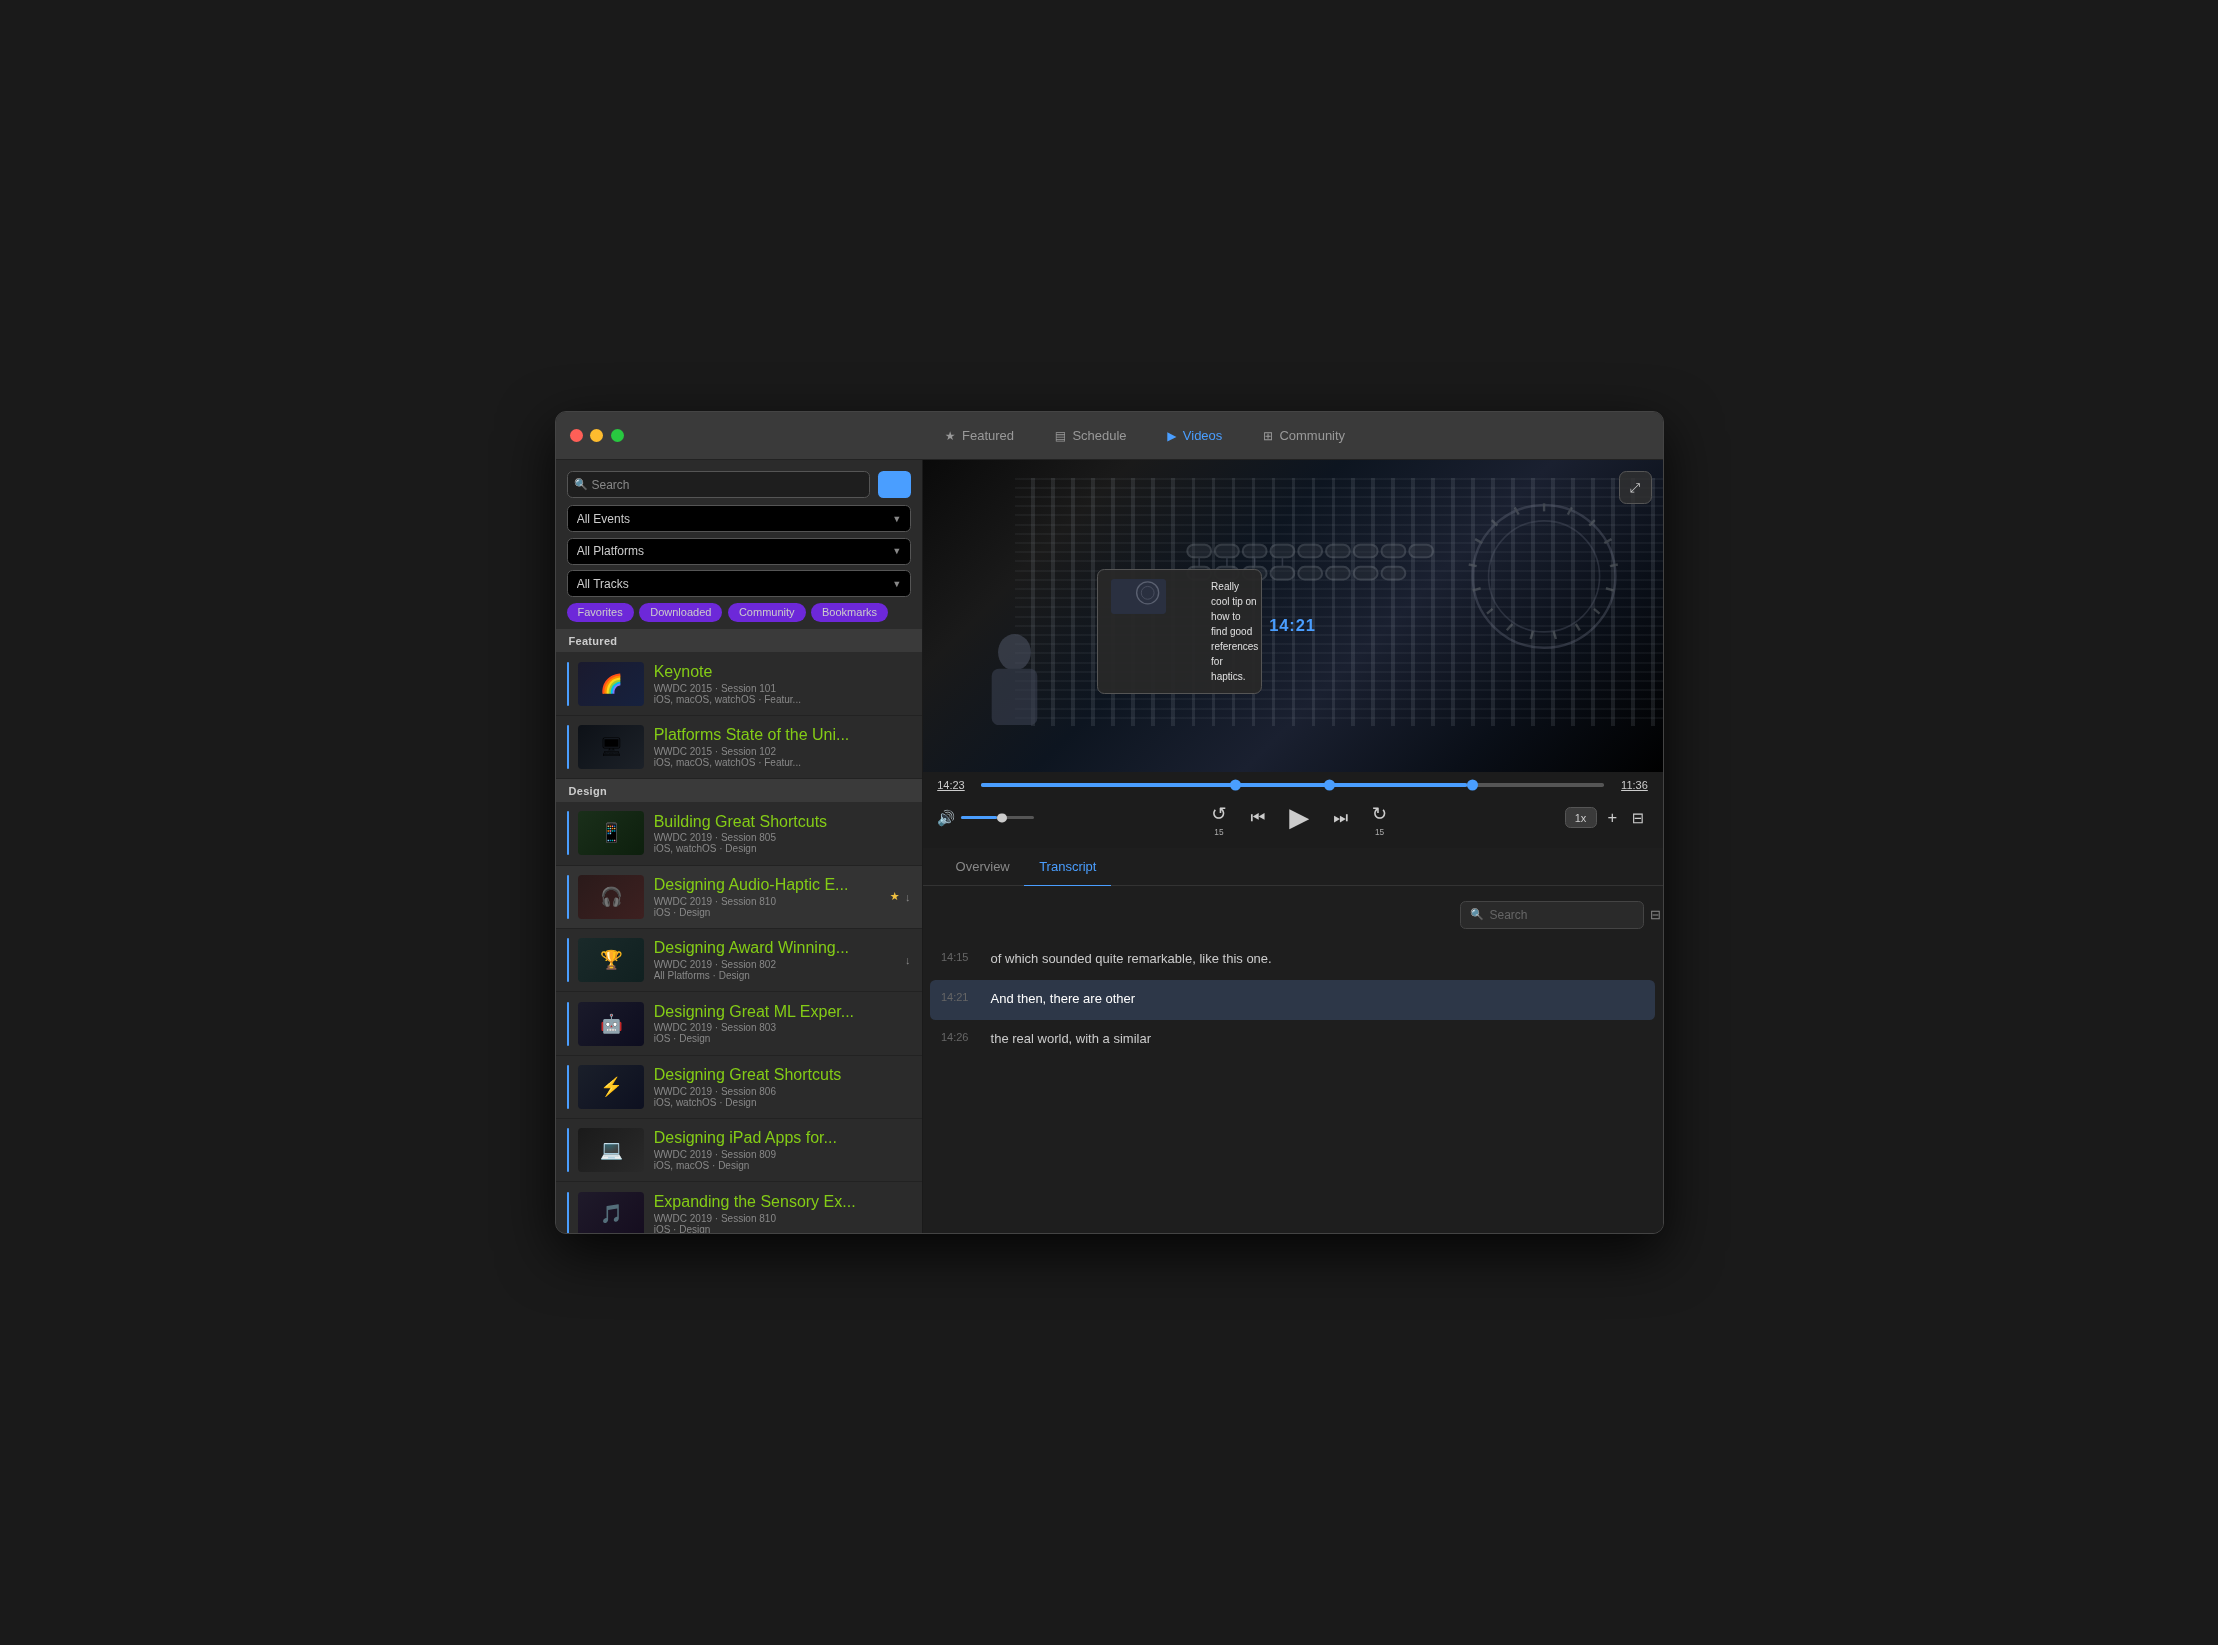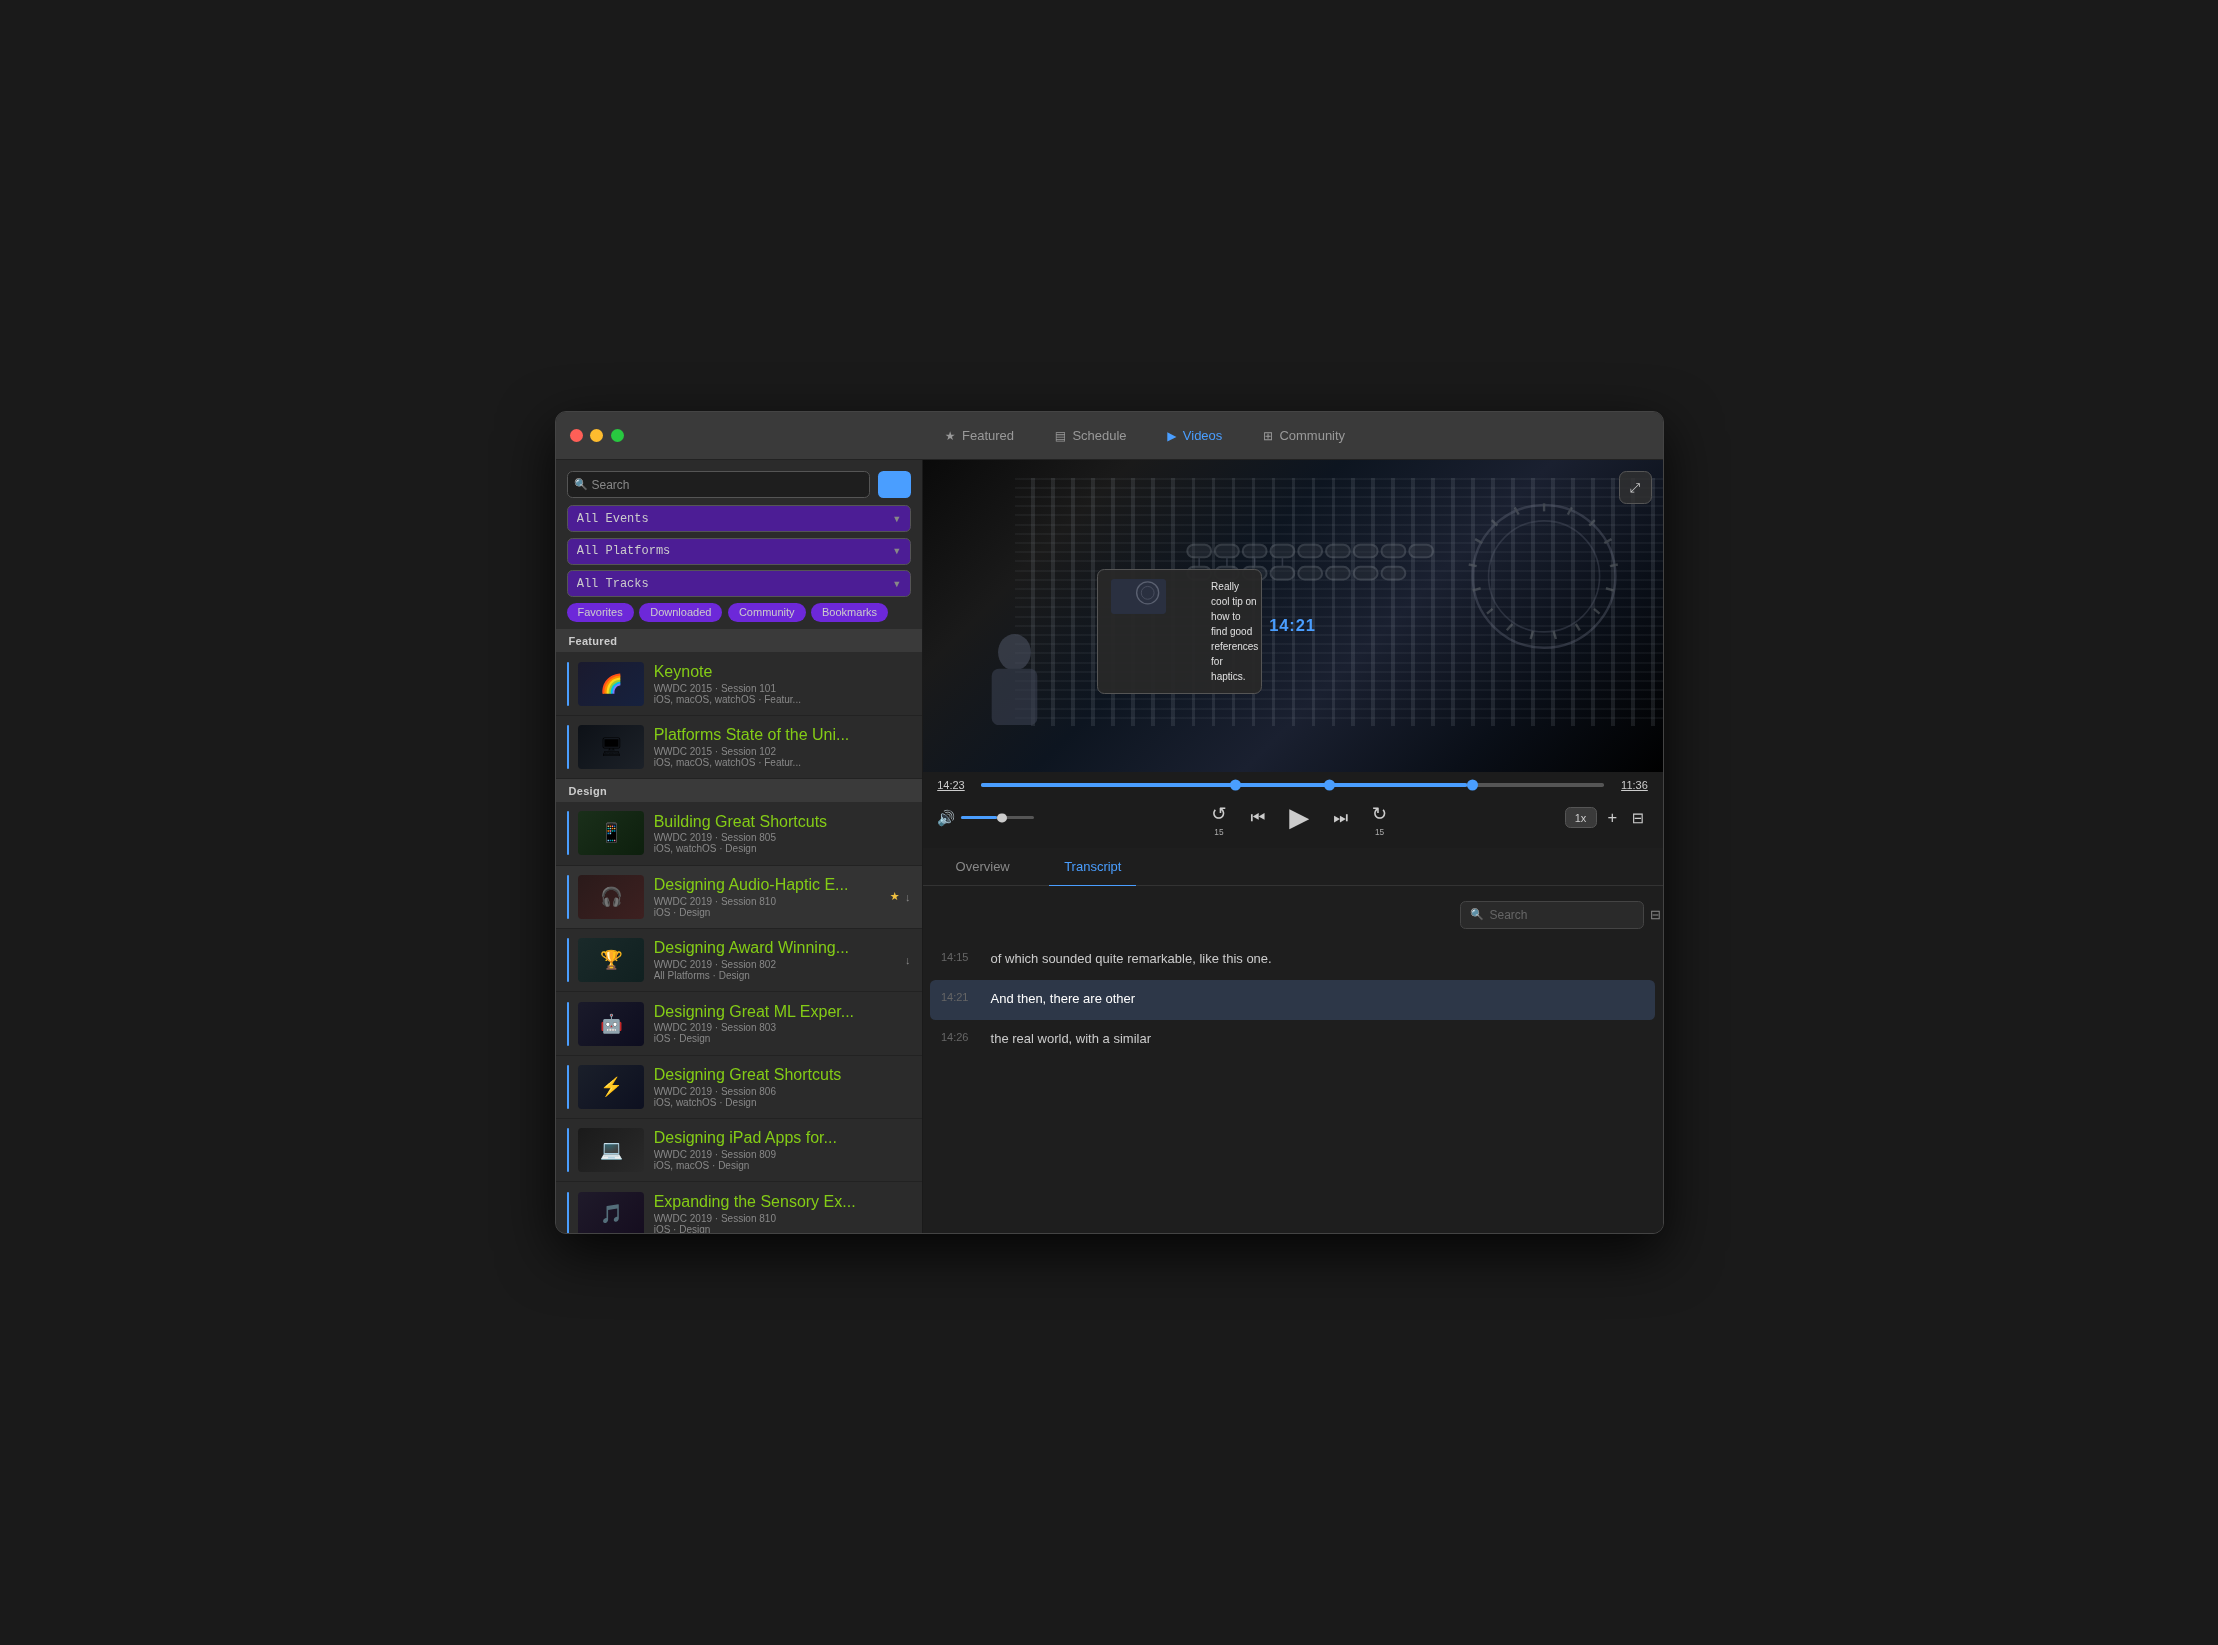--- a/index.html
+++ b/index.html
@@ -144,30 +144,29 @@
       font-weight: 500;
     }
 
     .dropdown-container {
       position: relative;
       margin-bottom: 5.5px;
     }
 
     .dropdown-container select {
       width: 100%;
-      background: #4c1d95;
+      background: #000000;
       border: 0.9px solid #555;
       border-radius: 5.5px;
       color: #ccc;
       padding: 5.5px 26px 5.5px 9.2px;
       font-size: 12px;
       appearance: none;
       cursor: pointer;
       outline: none;
-      font-family: Liberation Mono, monospace;
     }
 
     .dropdown-chevron {
       position: absolute;
       right: 9.2px;
       top: 50%;
       transform: translateY(-50%);
       color: #888;
       font-size: 9.2px;
       pointer-events: none;
@@ -509,21 +508,20 @@
       display: flex;
       flex-direction: column;
       overflow: hidden;
       background: #1e1e1e;
     }
 
     .transcript-tabs {
       display: flex;
       border-bottom: 0.9px solid #333;
       padding: 0 18.4px;
-      gap: 25px;
     }
 
     .transcript-tab {
       padding: 11px 14.7px;
       font-size: 13px;
       cursor: pointer;
       color: #888;
       border-bottom: 1.8px solid transparent;
       margin-bottom: -0.9px;
     }

